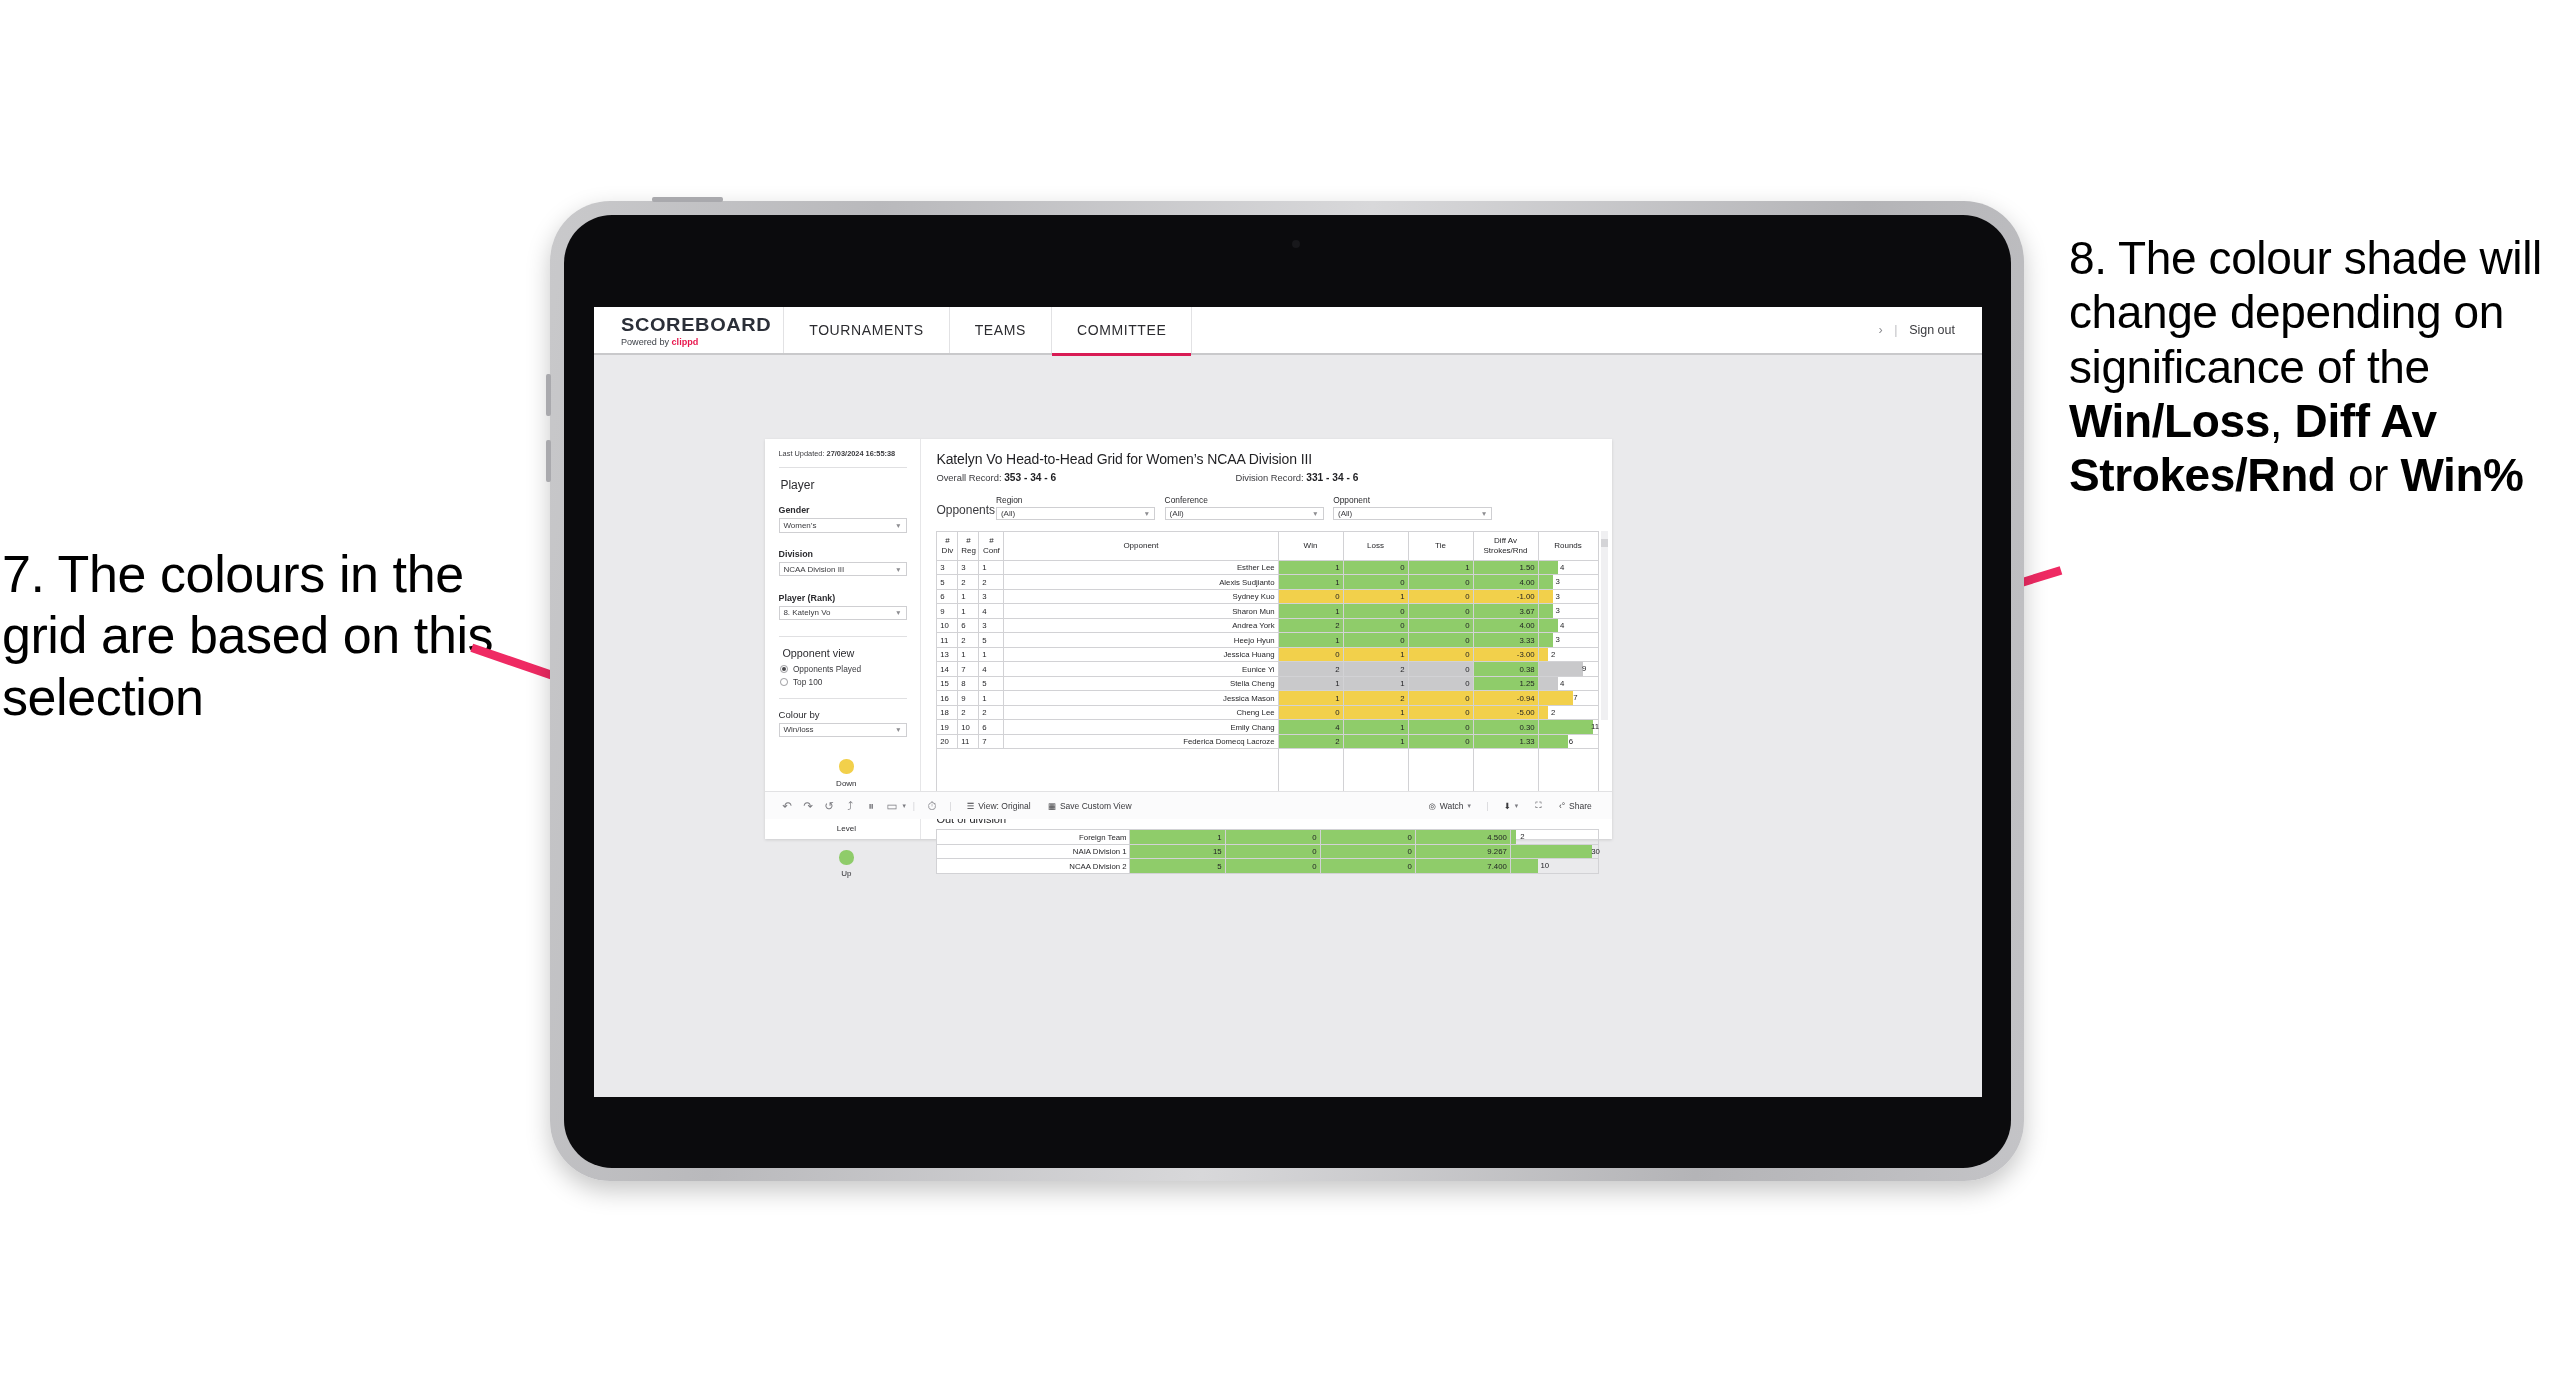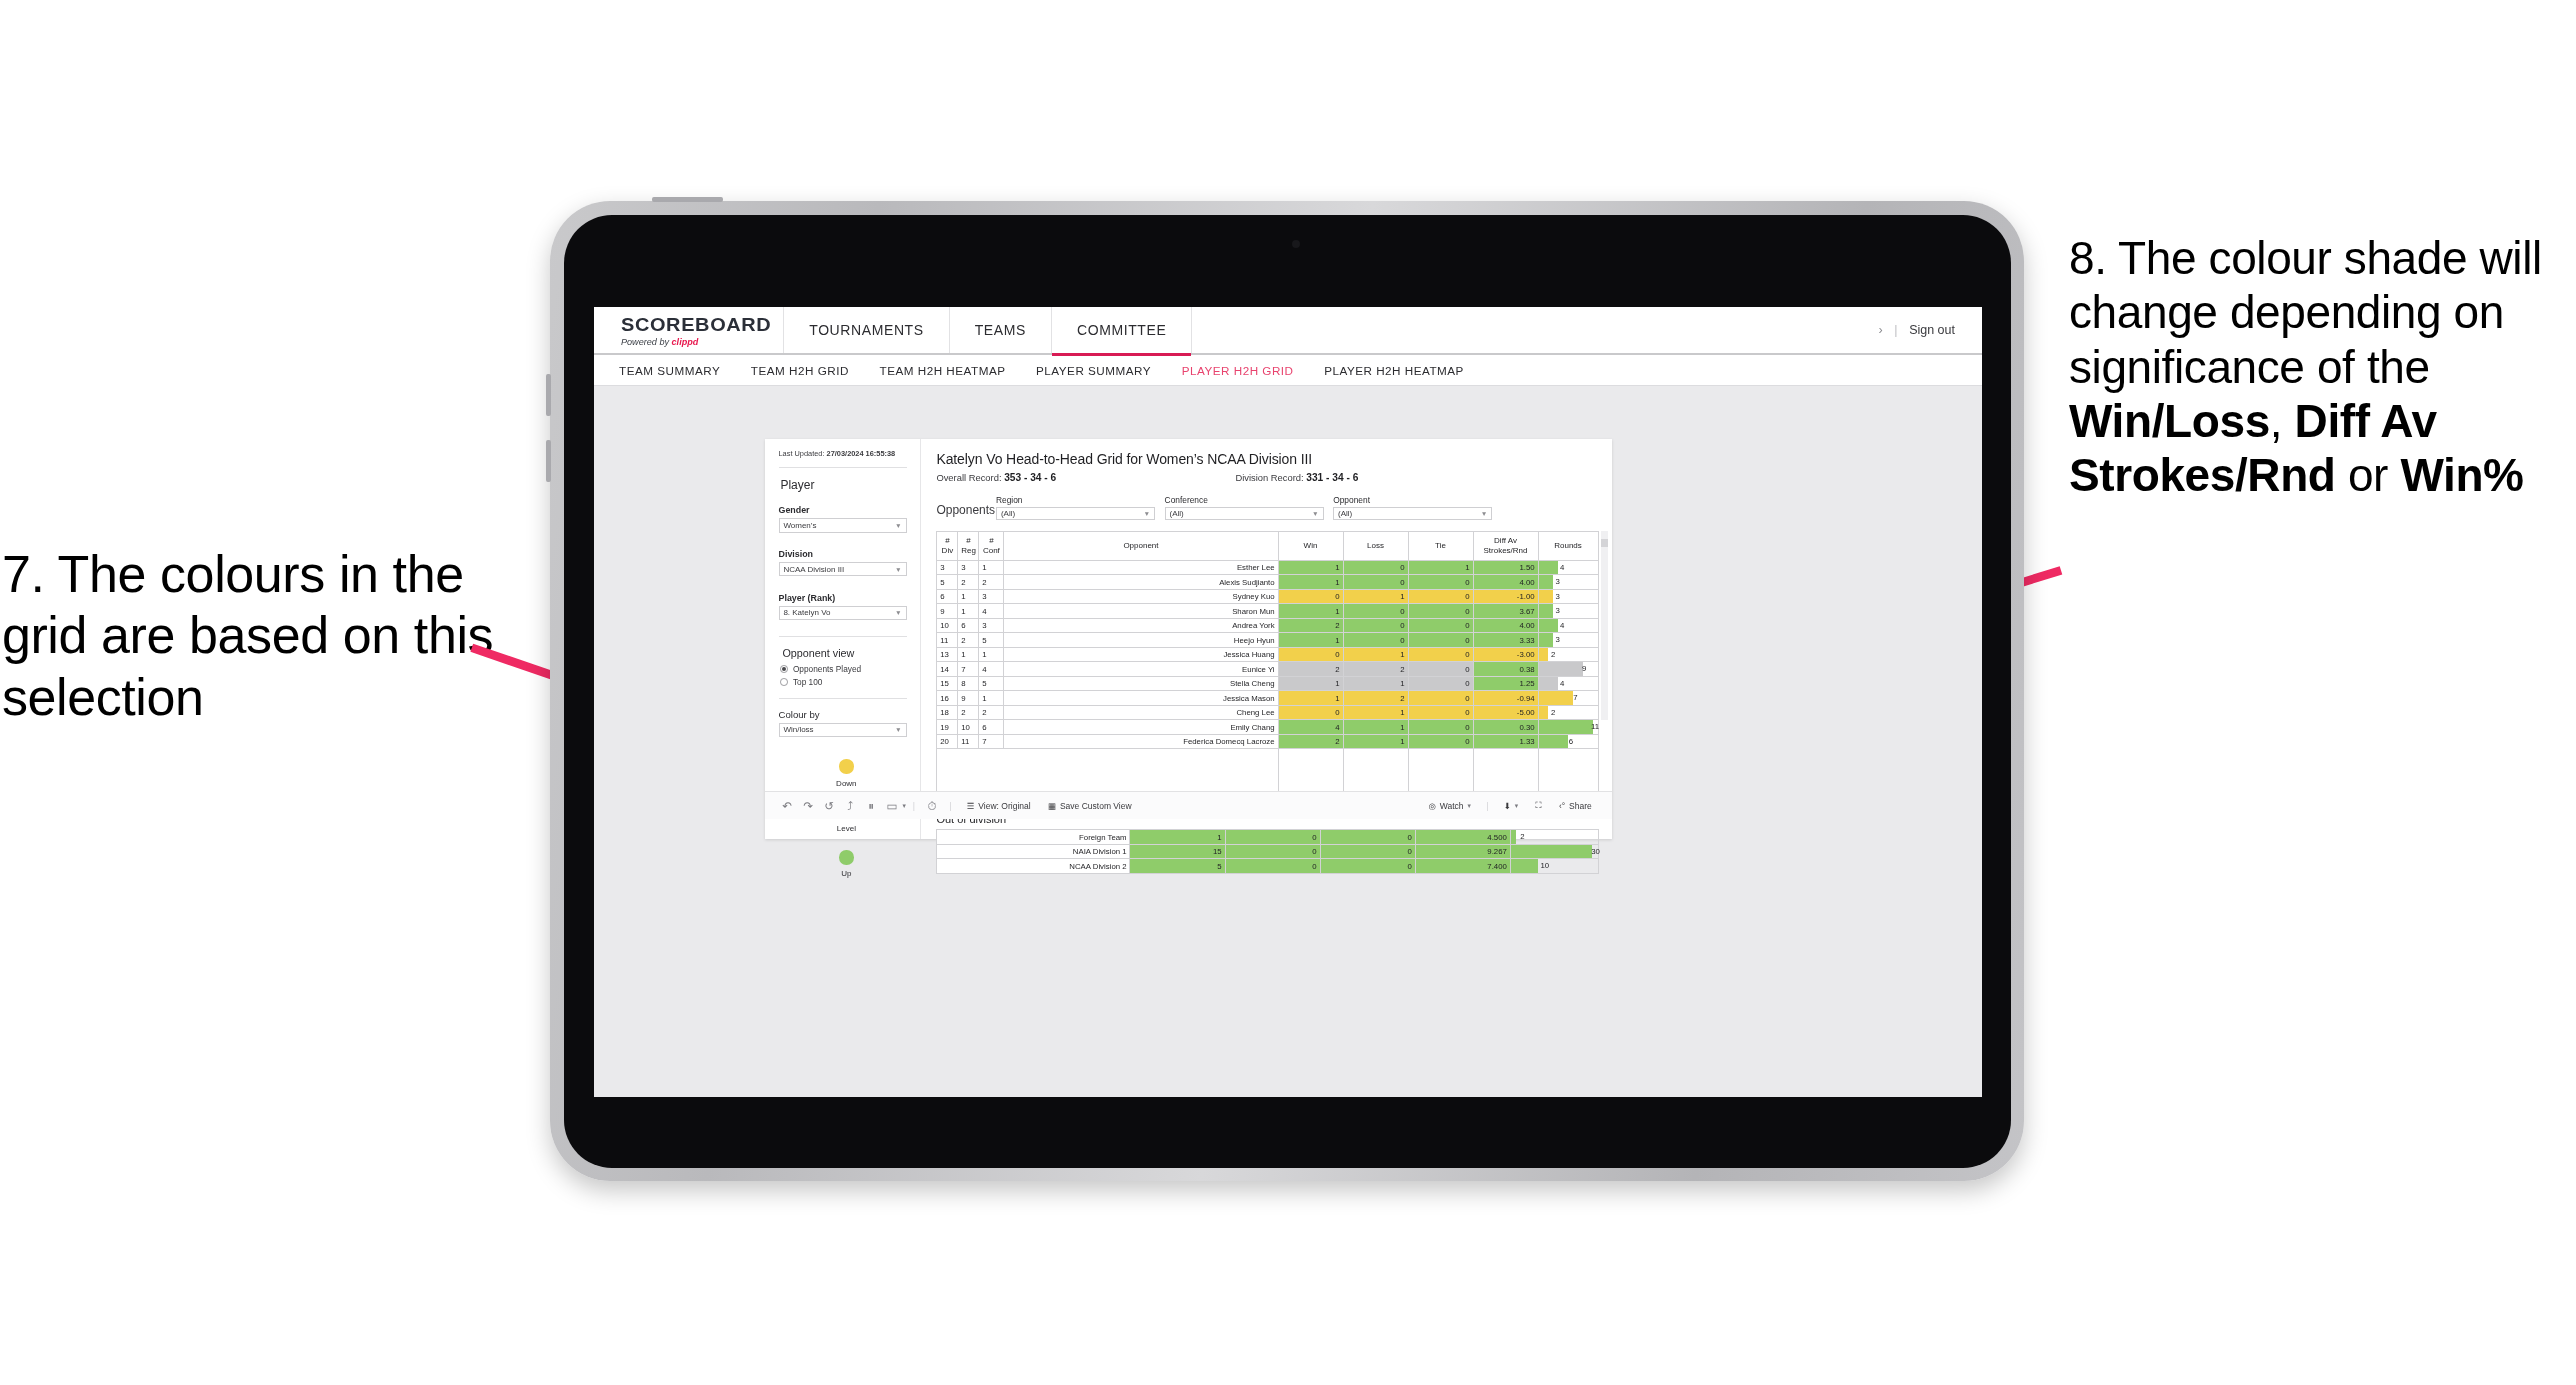--- a/index.html
+++ b/index.html
@@ -69,21 +69,21 @@
     position: relative;
   }
   #brand { padding: 5.8px 19px 3.9px 27px; display: flex; flex-direction: column; justify-content: center;
            border-right: 1px solid #e2e2e4; }
   #brand-title {
     font-family: "Liberation Sans", sans-serif;
     font-weight: bold; font-size: 19px; letter-spacing: 0.6px;
     color: #2b2f38; line-height: 1;
     transform: scaleX(1.05); transform-origin: left center;
   }
-  #brand-sub { font-size: 9.1px; color: #3b3f46; margin-top: 2.9px; font-style: italic; }
+  #brand-sub { font-size: 9.1px; color: #3b3f46; margin-top: 2.9px; }
   #brand-sub .clippd { color: #e8174d; font-weight: bold; }
 
   .topnav { display: flex; align-items: stretch; }
   .topnav-item {
     display: flex; align-items: center; padding: 0 25px;
     font-size: 14px; color: #2c2c30; letter-spacing: 0.6px;
     border-right: 1px solid #e2e2e4; cursor: pointer;
     position: relative;
   }
   .topnav-item.active::after {
@@ -249,28 +249,20 @@
       <div class="topnav-item">TEAMS</div>
       <div class="topnav-item active">COMMITTEE</div>
     </div>
     <div id="topbar-right">
       <span class="chev">›</span>
       <span class="sep">|</span>
       <span>Sign out</span>
     </div>
   </div>
 
-  <div id="subnav">
-    <div class="subnav-item">TEAM SUMMARY</div>
-    <div class="subnav-item">TEAM H2H GRID</div>
-    <div class="subnav-item">TEAM H2H HEATMAP</div>
-    <div class="subnav-item">PLAYER SUMMARY</div>
-    <div class="subnav-item active">PLAYER H2H GRID</div>
-    <div class="subnav-item">PLAYER H2H HEATMAP</div>
-  </div>
 
   <div id="workspace">
 
     <div id="viz">
 
       <div id="filters">
         <div id="last-updated"><span>Last Updated: </span><b>27/03/2024 16:55:38</b></div>
         <div class="f-divider"></div>
         <div class="f-head">Player</div>
 

